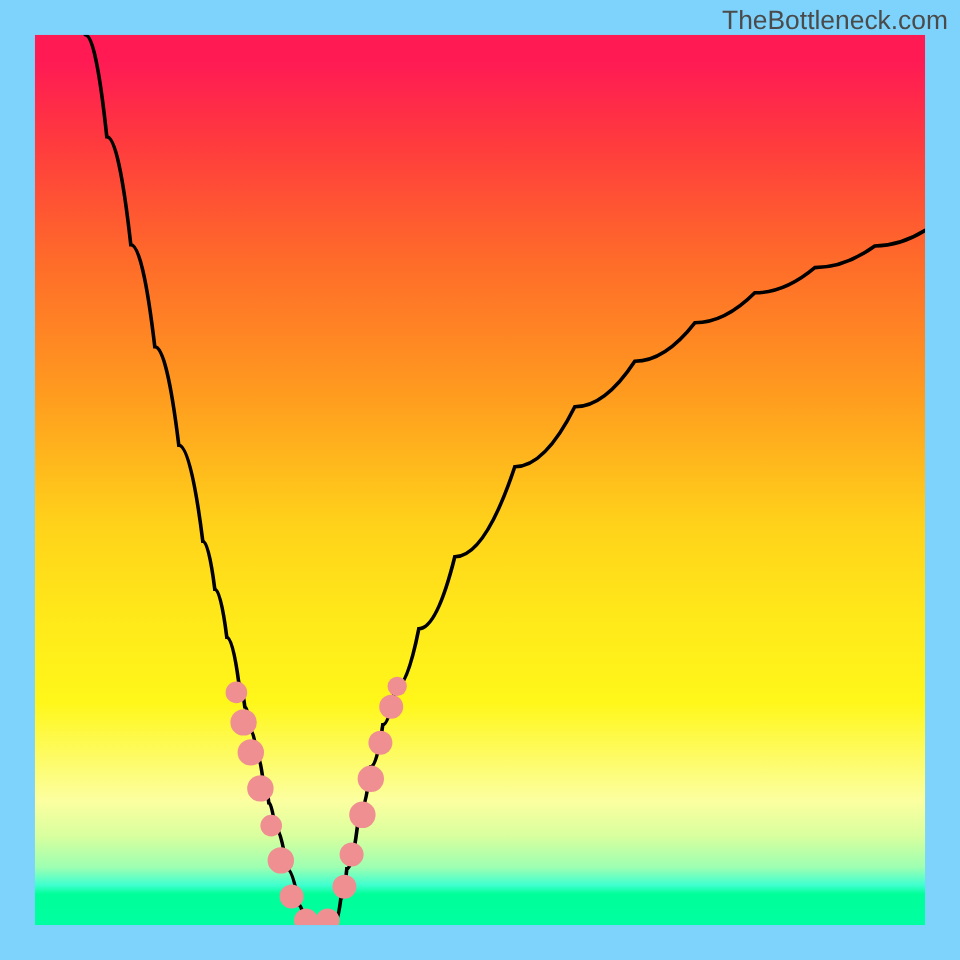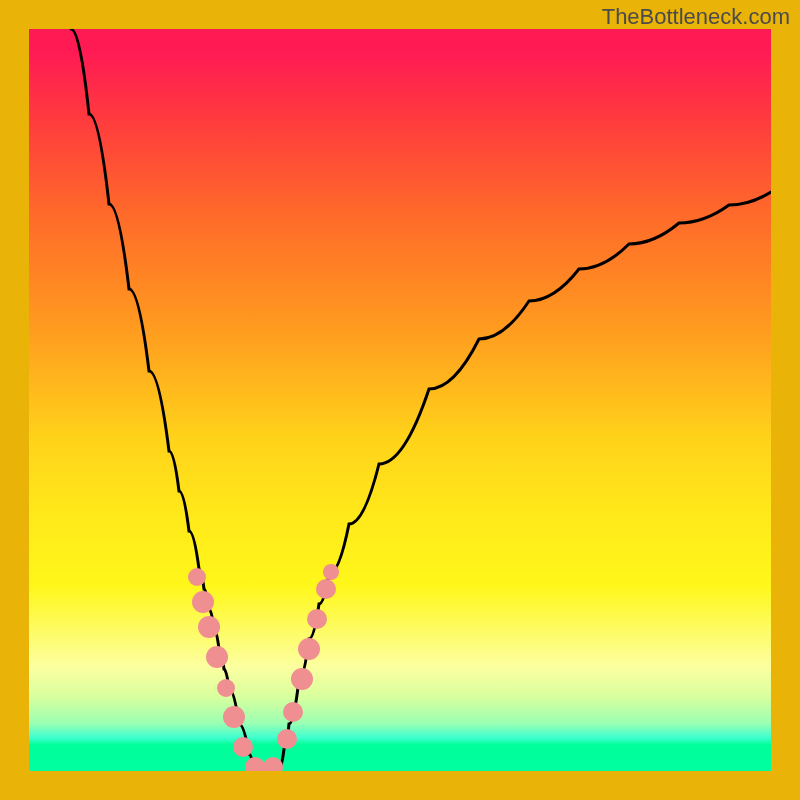--- a/index.html
+++ b/index.html
@@ -7,21 +7,21 @@
     padding: 0;
     width: 800px;
     height: 800px;
     overflow: hidden;
     background: #000;
     font-family: Arial, Helvetica, sans-serif;
   }
   .frame {
     position: absolute;
     inset: 0;
-    background: #eab308;
+    background: #7dd3fc;
   }
   .plot-area {
     position: absolute;
     left: 29px;
     top: 29px;
     width: 742px;
     height: 742px;
     overflow: hidden;
   }
   .gradient-bg {

